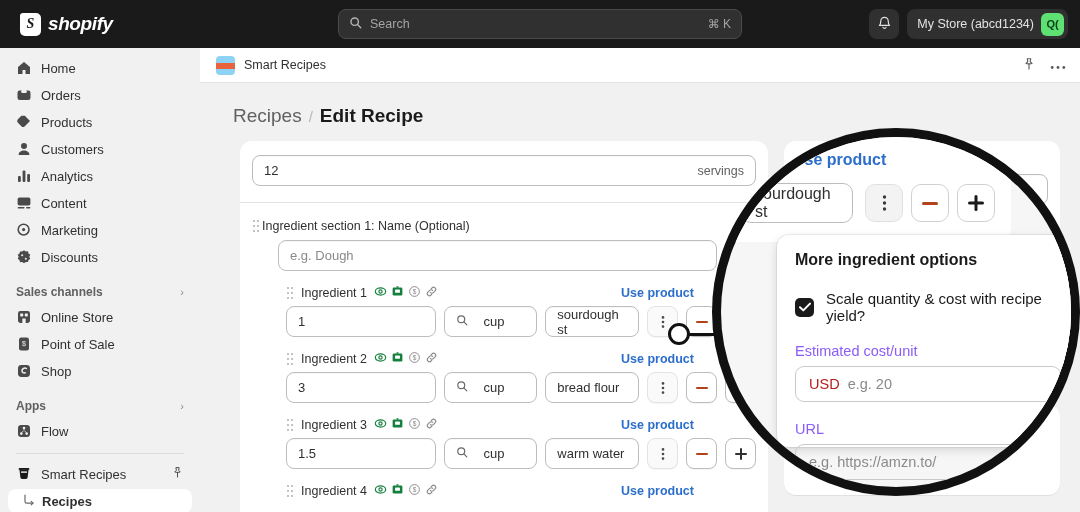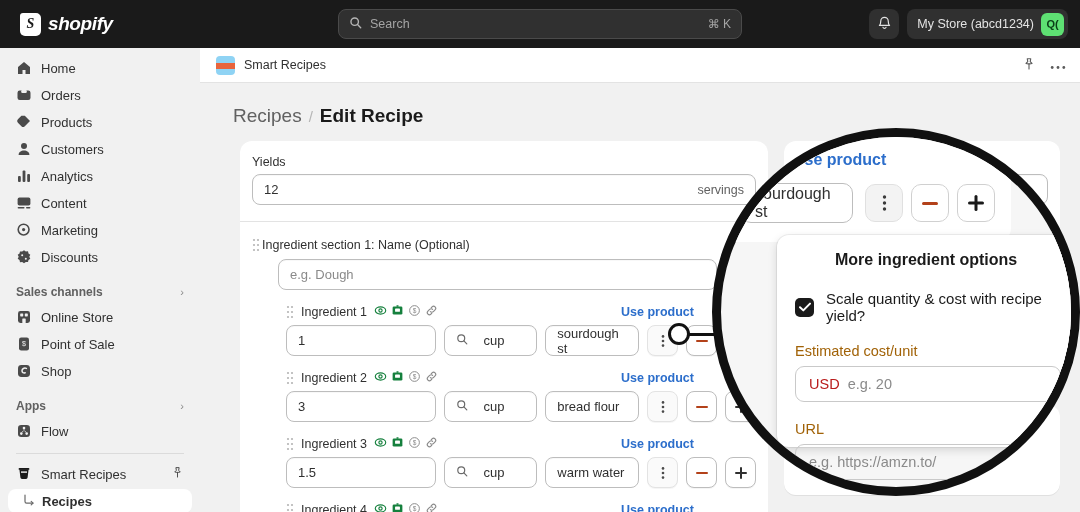--- a/index.html
+++ b/index.html
@@ -193,28 +193,28 @@
     background: #fff; display: flex; align-items: center; justify-content: center;
     width: 38px; height: 38px;
   }
   .mg-iconbtn.fill { background: #f3f3f3; border-color: #e0e0e0; }
   #mg-popup {
     position: absolute; left: 56px; top: 98px; width: 302px; height: 212px;
     background: #fff; border-radius: 12px;
     box-shadow: 0 3px 10px rgba(0,0,0,.14), 0 0 0 1px rgba(0,0,0,.06);
     padding: 16px 18px;
   }
-  #mg-popup-title { font-size: 16px; font-weight: bold; color: #1a1a1a; margin-left: 40px; }
+  #mg-popup-title { font-size: 16px; font-weight: bold; color: #1a1a1a; }
   #mg-check-row { display: flex; align-items: center; gap: 12px; margin-top: 21px; }
   #mg-checkbox {
     width: 19px; height: 19px; background: #1a1a1a; border-radius: 5px;
     display: flex; align-items: center; justify-content: center; flex: 0 0 19px;
   }
   #mg-check-label { font-size: 15px; color: #1a1a1a; }
-  .mg-sub-label { font-size: 14.5px; color: #a16207; margin-top: 19px; }
+  .mg-sub-label { font-size: 14.5px; color: #8b5cf6; margin-top: 19px; }
   .mg-sub-input {
     height: 36px; border: 1.6px solid #c9c9c9; border-radius: 9px;
     margin-top: 7px; display: flex; align-items: center; gap: 8px;
     padding: 0 13px; font-size: 14.5px;
   }
   .mg-cur { color: #b91c1c; }
   .mg-ph { color: #8a8a8a; }
   .mg-blue { color: #2c6ecb; font-weight: bold; font-size: 16px; }
 
   #mg-rightstrip {
@@ -461,21 +461,20 @@
     <span class="crumb-link">Recipes</span>
     <span class="crumb-sep">/</span>
     <span class="crumb-current">Edit Recipe</span>
   </div>
 
   <div id="content-row">
 
     <div id="left-card">
 
       <div>
-        <div class="field-label">Yields</div>
         <div class="input">
           <span>12</span>
           <span class="suffix">servings</span>
         </div>
       </div>
 
       <div class="card-divider"></div>
 
       <div class="section-head">
         <span class="drag-dots">

